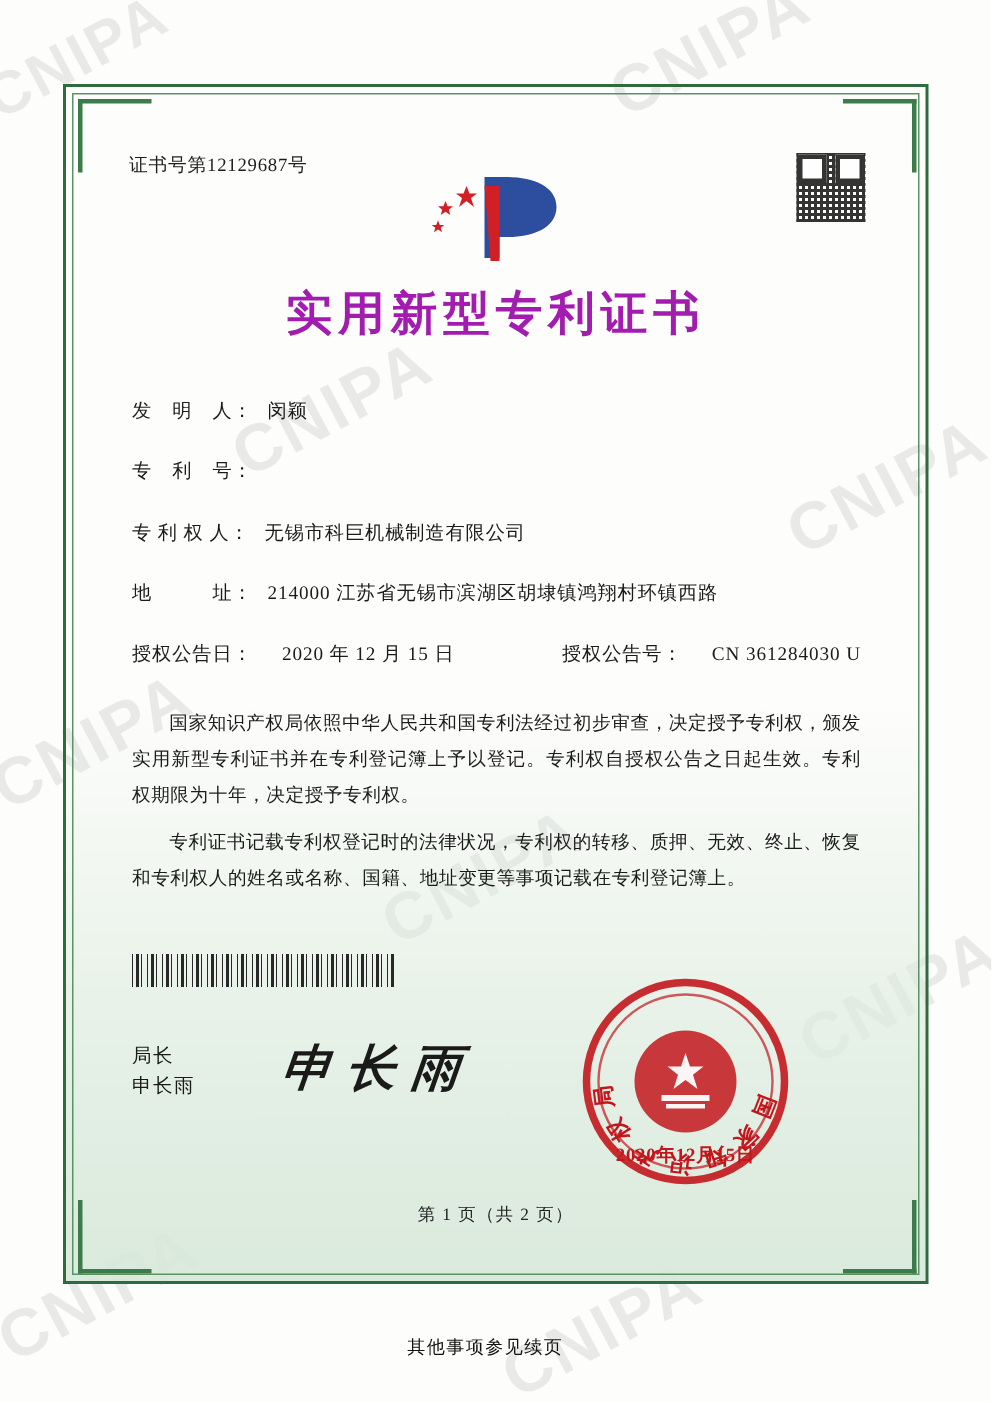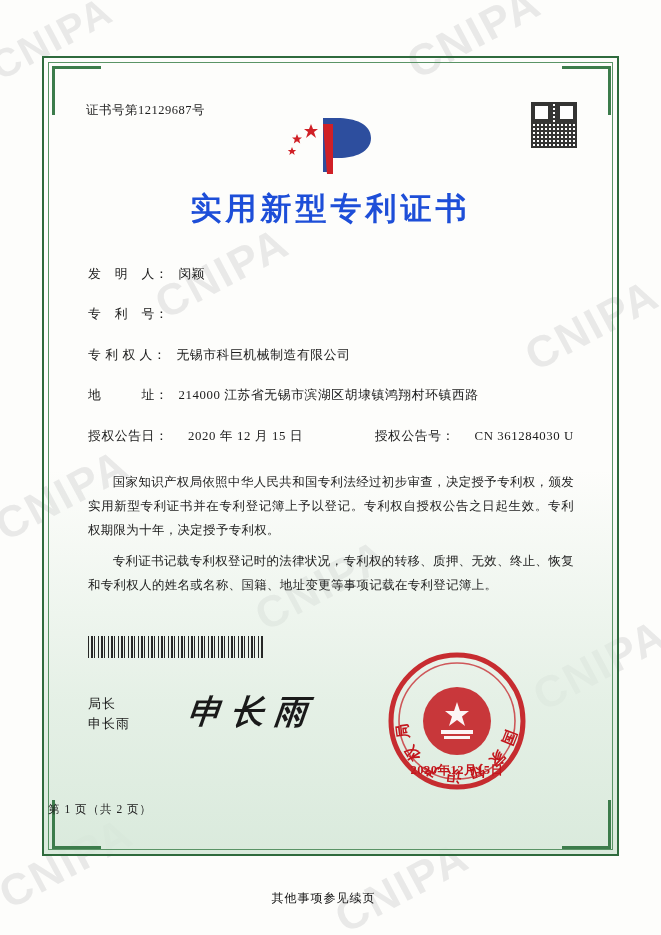--- a/index.html
+++ b/index.html
@@ -129,21 +129,21 @@
 
   .doc-title {
     position: absolute;
     left: 0; right: 0;
     top: 126px;
     text-align: center;
     font-family: "Liberation Serif", "DejaVu Serif", serif;
     font-size: 31px;
     font-weight: 700;
     letter-spacing: 4px;
-    color: #1d4ed8;
+    color: #a21caf;
   }
 
   
   .fields {
     position: absolute;
     left: 40px;
     top: 202px;
     width: 486px;
     font-size: 12.8px;
     line-height: 1.6;
@@ -241,20 +241,21 @@
     color: #c3161c;
     font-size: 12.5px;
     font-weight: 700;
     letter-spacing: .5px;
   }
 
   .page-no {
     position: absolute;
     left: 0; right: 0;
     top: 740px;
+    text-align: center;
     font-size: 11.5px;
     color: #222;
     letter-spacing: 1px;
   }
 
   .footnote {
     position: absolute;
     left: 0; right: 14px;
     top: 890px;
     text-align: center;

